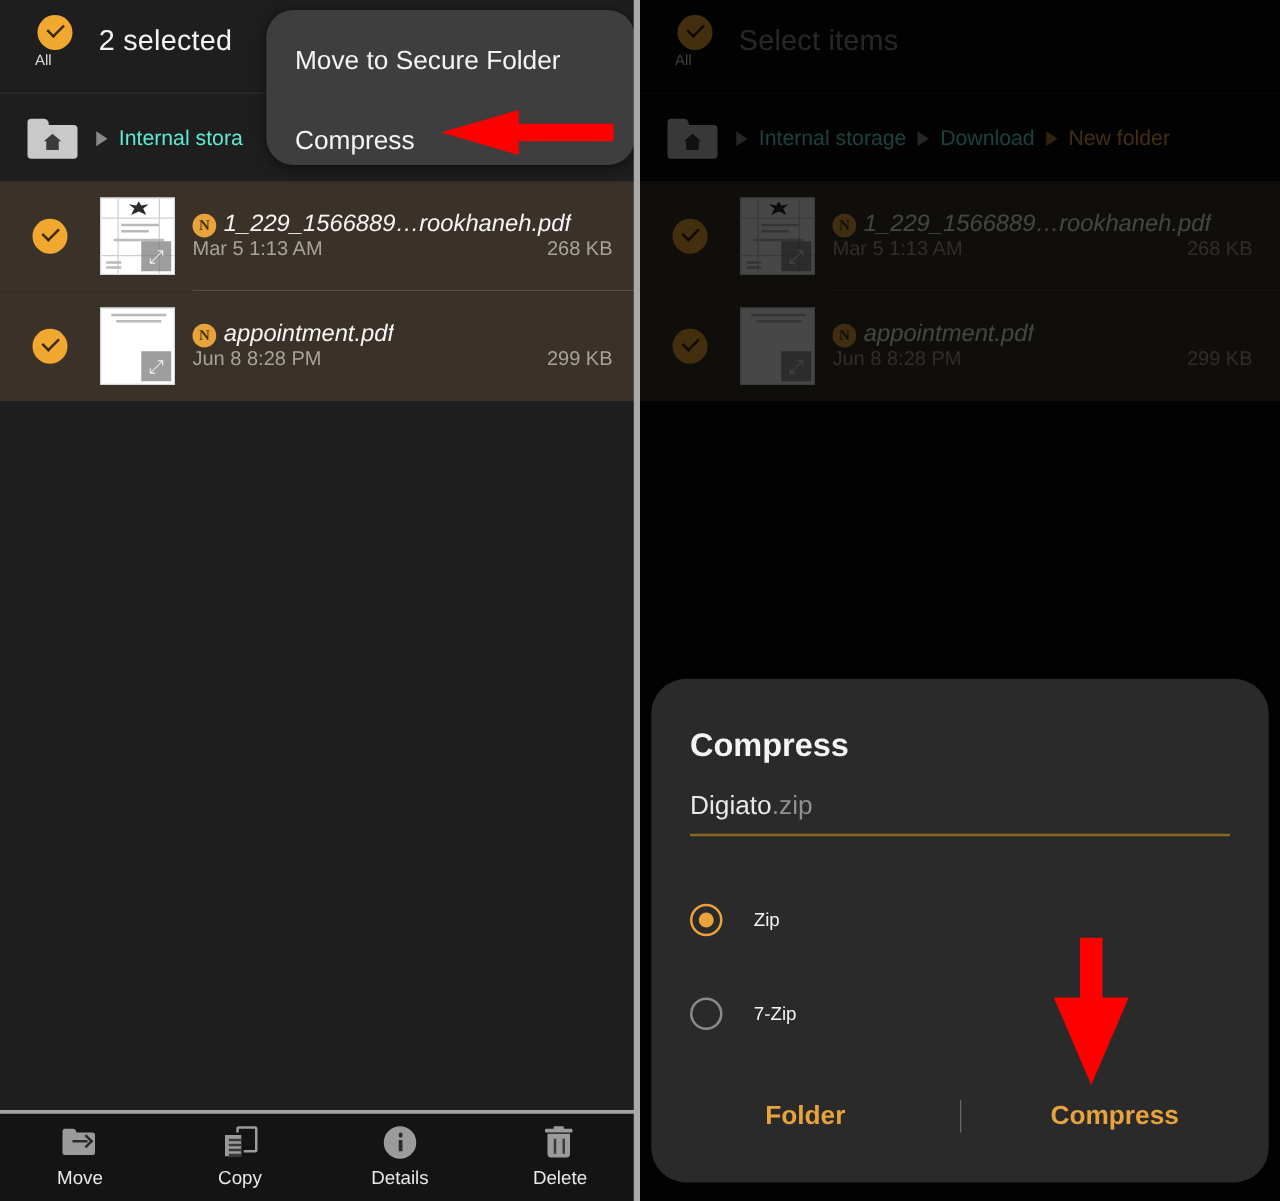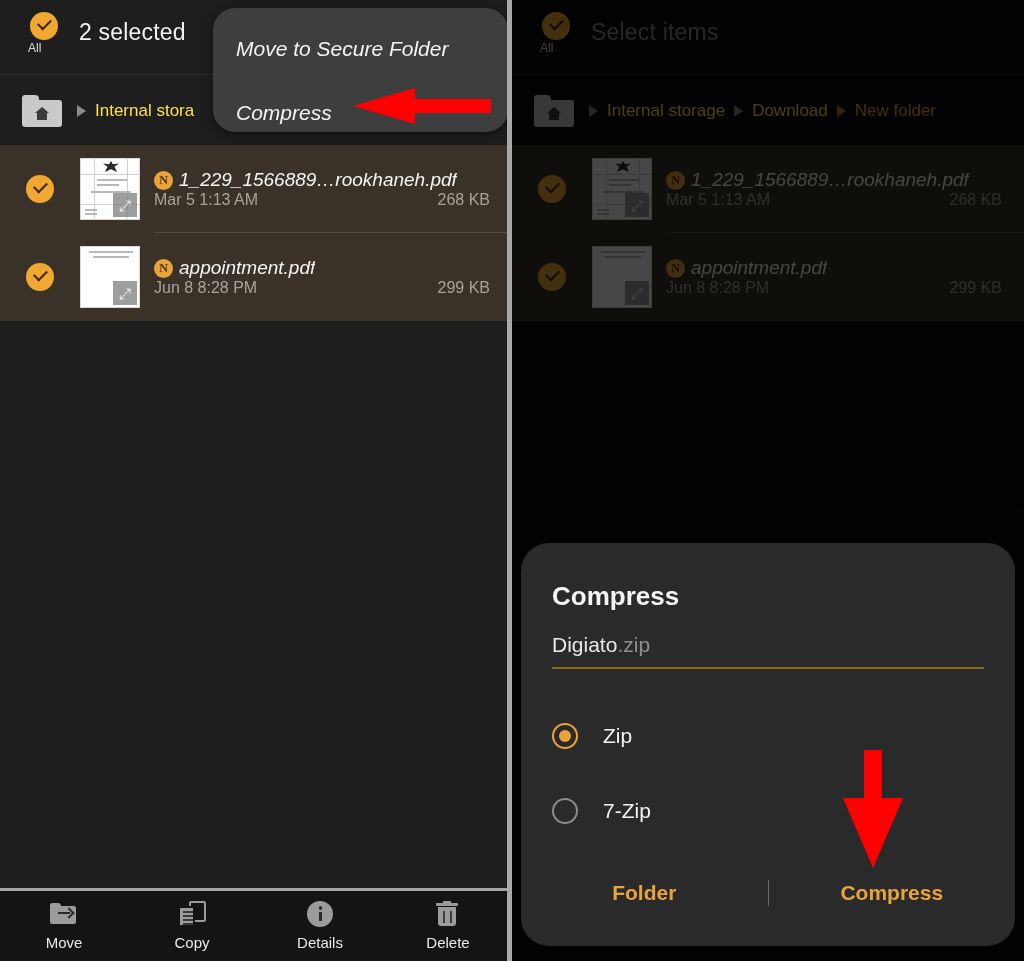--- a/index.html
+++ b/index.html
@@ -76,21 +76,21 @@
   .home-folder .house .base {
     position: absolute; left: 2px; top: 5px; width: 10px; height: 8px;
     background: #3b3b3b;
   }
   .crumb-sep {
     width: 0; height: 0; flex: none; margin: 0 9px;
     border-top: 6px solid transparent; border-bottom: 6px solid transparent;
     border-left: 9px solid #8a8a8a;
   }
   .crumb-sep.accent { border-left-color: #b07d2b; }
-  .crumb { font-size: 17px; color: #fde047; white-space: nowrap; }
+  .crumb { font-size: 17px; color: #5eead4; white-space: nowrap; }
   .crumb.current { color: #e8a33d; }
 
   
   .file-list { position: absolute; left: 0; top: 145px; width: 512px; }
   .file-row {
     position: relative; height: 88px; background: #3a3228;
     display: flex; align-items: center;
   }
   .row-check { width: 80px; display: flex; justify-content: center; flex: none; }
   .row-check .circle-check { width: 28px; height: 28px; }
@@ -174,21 +174,21 @@
   .ic-del .can { position:absolute; left:4px; top:6px; width:18px; height:19px; background:#9b9b9b; border-radius:0 0 3px 3px;}
   .ic-del .s { position:absolute; width:1.6px; height:12px; background:#3a3a3a; top:10px;}
 
   
   .popup {
     position: absolute; left: 213px; top: 8px; width: 295px; height: 124px;
     background: #3e3e3e; border-radius: 22px; z-index: 50;
     box-shadow: 0 2px 10px rgba(0,0,0,.5);
   }
   .popup-item {
-    position: absolute; left: 23px; font-size: 21px; color: #f4f4f4; white-space: nowrap; font-style: italic;
+    position: absolute; left: 23px; font-size: 21px; color: #f4f4f4; white-space: nowrap;
   }
   .popup-item-1 { top: 29px; }
   .popup-item-2 { top: 93px; }
 
   
   .arrow-left { position: absolute; left: 353px; top: 86px; width: 138px; height: 40px; z-index: 55; }
   .arrow-down { position: absolute; left: 833px; top: 750px; width: 80px; height: 118px; z-index: 55; }
 
   
   .scrim {
@@ -218,21 +218,21 @@
   .radio-row-2 { top: 255px; }
   .radio {
     width: 26px; height: 26px; border-radius: 50%;
     border: 2px solid #8b8b8b; position: relative; flex: none;
   }
   .radio.checked { border-color: #e8a33d; }
   .radio.checked::after {
     content: ""; position: absolute; left: 5px; top: 5px;
     width: 12px; height: 12px; border-radius: 50%; background: #e8a33d;
   }
-  .radio-label { font-size: 21px; color: #f2f2f2; }
+  .radio-label { font-size: 15px; color: #f2f2f2; }
   .dlg-actions {
     position: absolute; left: 0; top: 325px; width: 494px; height: 50px;
     display: flex; align-items: center;
   }
   .dlg-btn {
     flex: 1; text-align: center; font-size: 21px; color: #e8a33d; font-weight: bold;
   }
   .dlg-vsep { width: 1px; height: 26px; background: #6a6a6a; flex: none; }
 </style>
 </head>

